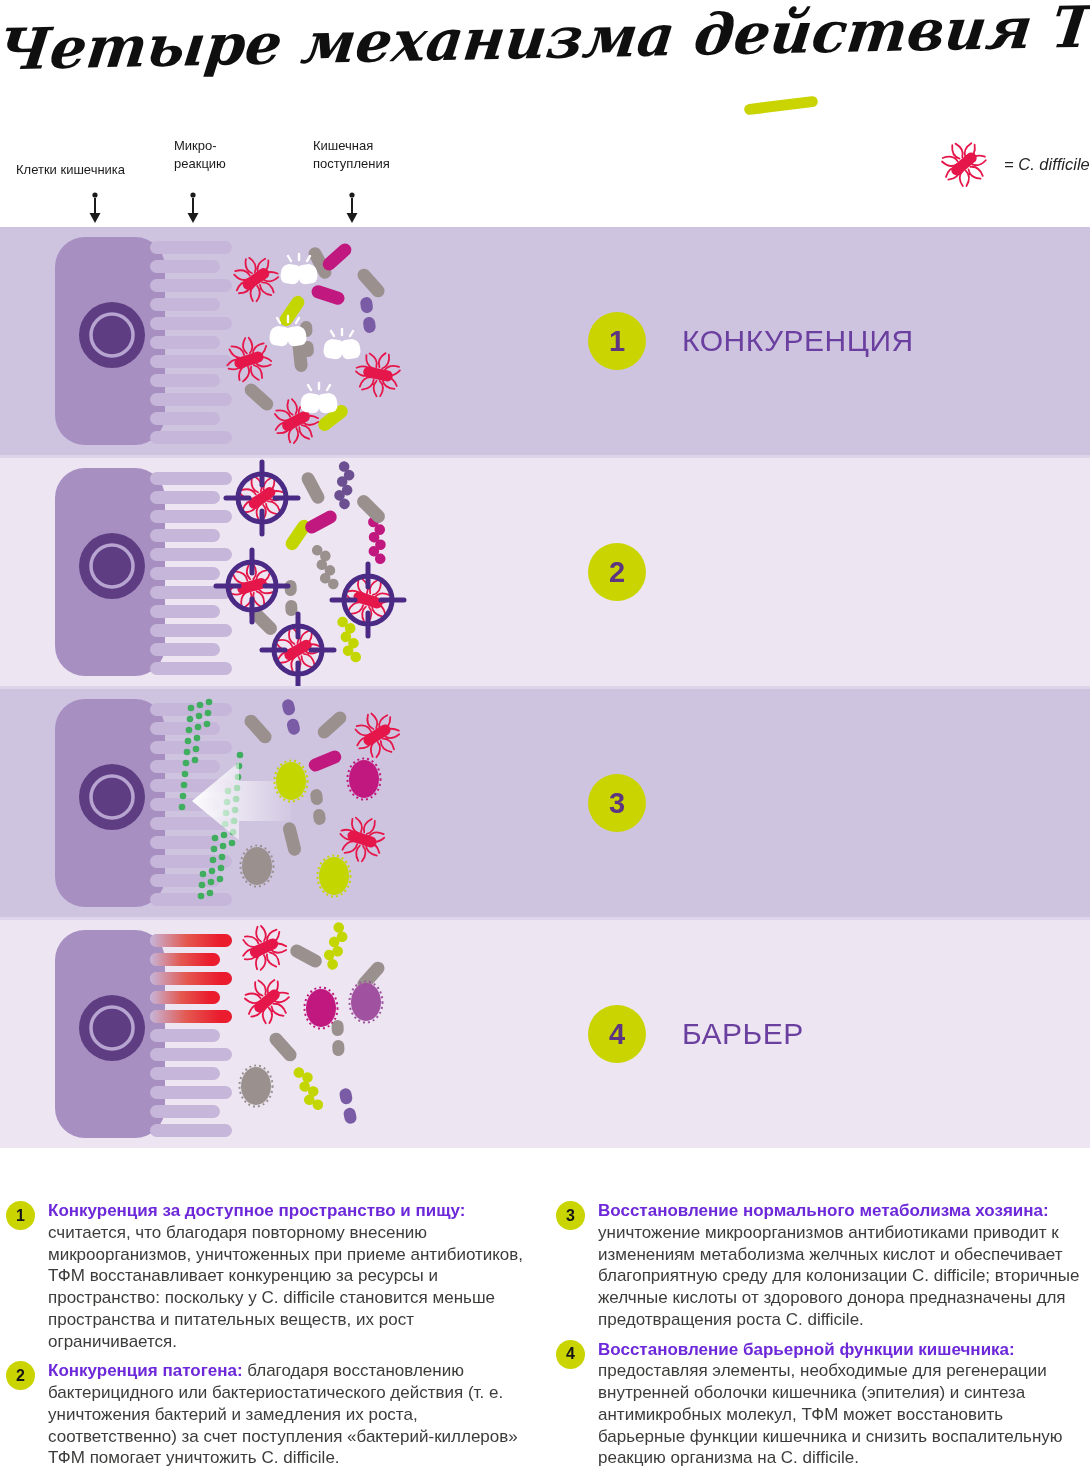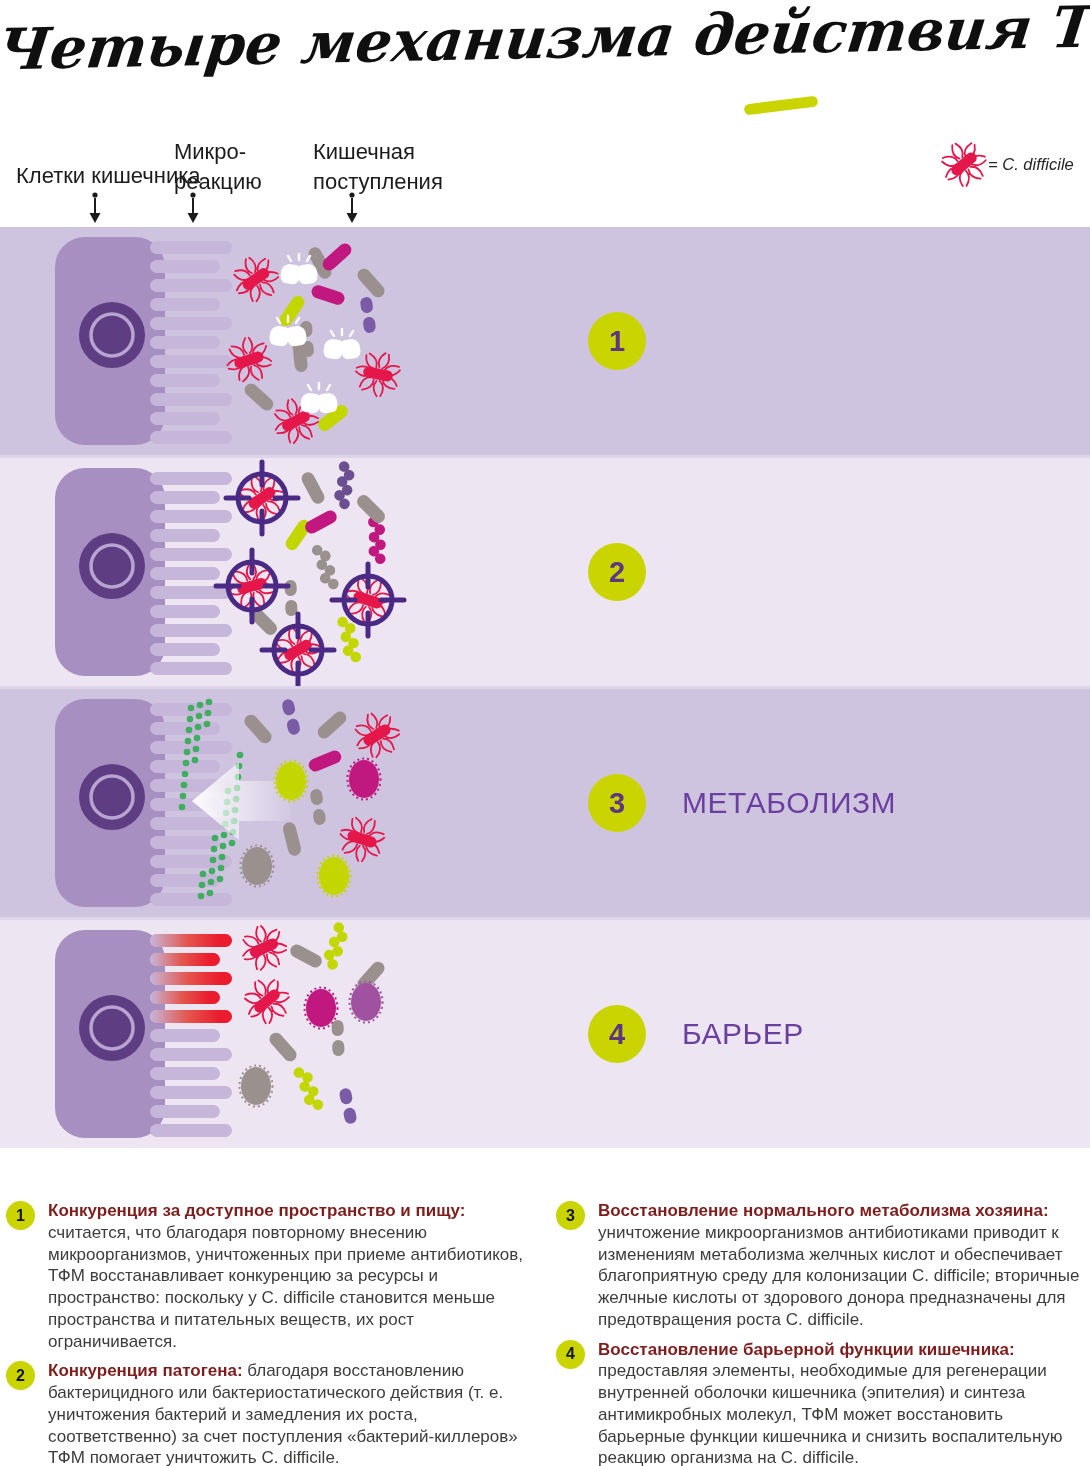--- a/index.html
+++ b/index.html
@@ -14,27 +14,27 @@
   body{margin:0;background:#fff;font-family:"Liberation Sans",sans-serif;}
   .page{position:relative;width:1090px;height:1466px;background:#fff;overflow:hidden;}
   .svg-defs{position:absolute;width:0;height:0;}
 
   
   .main-title{position:absolute;top:4px;left:0;width:100%;margin:0;text-align:center;
     font-family:"DejaVu Serif",serif;font-style:italic;font-weight:700;font-size:57px;
     color:#0f0f0f;transform:skewX(-8deg) rotate(-1.2deg);white-space:nowrap;}
   .title-underline{position:absolute;left:744px;top:100px;width:74px;height:11px;
     background:var(--accent);border-radius:6px;transform:rotate(-7deg);}
-  .lbl{position:absolute;font-size:22px;color:#1b1b1b;line-height:1.35;}
+  .lbl{position:absolute;font-size:13px;color:#1b1b1b;line-height:1.35;}
   .lbl-cells{left:16px;top:161px;}
   .lbl-villi{left:174px;top:137px;}
   .lbl-biota{left:313px;top:137px;}
   .down-arrow{position:absolute;top:192px;}
   .a1{left:89px}.a2{left:187px}.a3{left:346px}
-  .legend{position:absolute;left:940px;top:140px;display:flex;align-items:center;gap:0;}
+  .legend{position:absolute;left:940px;top:140px;display:flex;align-items:center;gap:16px;}
   .legend-text{font-size:16.5px;font-style:italic;color:#262626;white-space:nowrap;}
 
   
   .rows{position:absolute;top:227px;left:0;width:1090px;display:flex;flex-direction:column;
     gap:3px;background:#ddd5ea;}
   .row{position:relative;height:228px;}
   .row-dark{background:var(--row-dark);}
   .row-light{background:var(--row-light);}
   .row-svg{position:absolute;left:0;top:0;display:block;}
   .row-label{position:absolute;left:588px;top:0;height:100%;display:flex;align-items:center;}
@@ -45,21 +45,21 @@
 
   
   .desc-col{position:absolute;top:1200px;}
   .col-left{left:6px;width:528px;}
   .col-right{left:556px;width:532px;}
   .desc{display:flex;margin-bottom:8px;}
   .desc-badge{width:29px;height:29px;border-radius:50%;background:var(--accent);
     display:flex;align-items:center;justify-content:center;font-weight:700;font-size:16px;
     color:#161616;flex:0 0 29px;margin-right:13px;margin-top:1px;}
   .desc-text{margin:0;font-size:17px;line-height:1.28;color:var(--text-dark);}
-  .seg-b{font-weight:700;color:#7f1d1d;}
+  .seg-b{font-weight:700;color:#6d28d9;}
   .seg-i{}
 </style>
 </head>
 <body>
 
 <svg class="svg-defs" aria-hidden="true">
   <defs>
     <linearGradient id="gradRed" x1="0" y1="0" x2="1" y2="0">
       <stop offset="0" stop-color="#c6b6d9"></stop>
       <stop offset="0.45" stop-color="#e4574e"></stop>
@@ -175,20 +175,21 @@
         <use href="#d-cdiff" transform="translate(378,147) rotate(12)" color="#e5174a"></use>
         <use href="#d-fist" transform="translate(299,49)"></use>
         <use href="#d-fist" transform="translate(288,111)"></use>
         <use href="#d-fist" transform="translate(342,124)"></use>
         <use href="#d-fist" transform="translate(319,178)"></use>
       </svg>
       <div class="row-label">
         <div class="row-badge">
             <span>1</span>
           </div>
+        <h2 class="row-title">КОНКУРЕНЦИЯ</h2>
       </div>
     </section>
 
     <section class="row row-light">
       <svg class="row-svg" width="545" height="228" viewBox="0 0 545 228">
         <use href="#d-cell"></use>
         <use href="#d-chain" transform="translate(340,24) rotate(15)" color="#6b4f91"></use>
         <use href="#d-chain" transform="translate(320,108) rotate(-10)" color="#9a918f"></use>
         <use href="#d-chain" transform="translate(372,80) rotate(5)" color="#c0187e"></use>
         <use href="#d-chain" transform="translate(344,180) rotate(-5)" color="#c3d600"></use>
@@ -276,21 +277,20 @@
         <use href="#d-blob" transform="translate(334,187)" color="#c3d600"></use>
         <use href="#d-blob" transform="translate(364,90)" color="#c0187e"></use>
         <use href="#d-blob" transform="translate(257,177)" color="#9a918f"></use>
         <use href="#d-cdiff" transform="translate(377,46) rotate(-32)" color="#e5174a"></use>
         <use href="#d-cdiff" transform="translate(362,150) rotate(18)" color="#e5174a"></use>
       </svg>
       <div class="row-label">
         <div class="row-badge">
             <span>3</span>
           </div>
-        <h2 class="row-title">МЕТАБОЛИЗМ</h2>
       </div>
     </section>
 
     <section class="row row-light">
       <svg class="row-svg" width="545" height="228" viewBox="0 0 545 228">
         <use href="#d-cell"></use>
         <g fill="url(#gradRed)">
           <rect x="150" y="14" width="82" height="13" rx="6.5"></rect>
             <rect x="150" y="33" width="70" height="13" rx="6.5"></rect>
           <rect x="150" y="52" width="82" height="13" rx="6.5"></rect>

